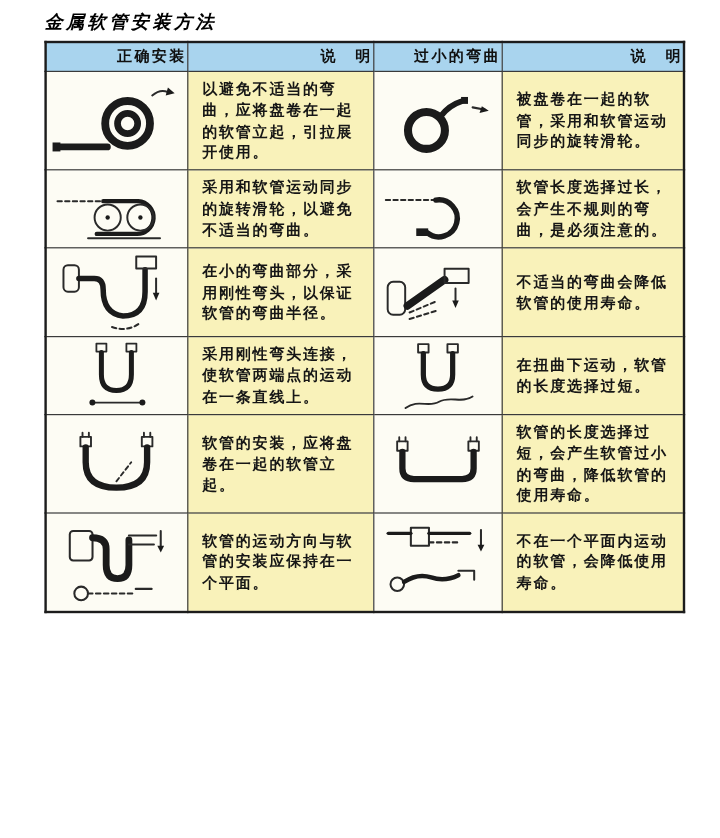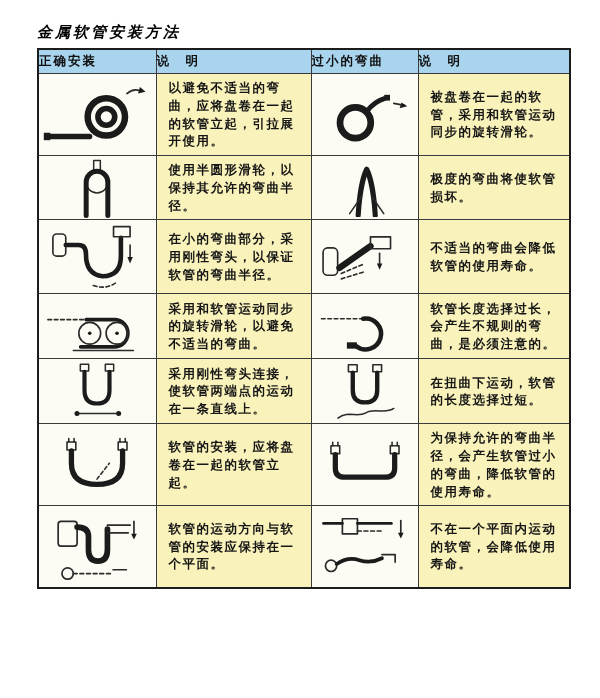--- a/index.html
+++ b/index.html
@@ -6,36 +6,36 @@
   body{
     width:600px;height:698px;overflow:hidden;
     font-family:"DejaVu Sans","Liberation Sans",sans-serif;
     color:#141414;
   }
   .page{padding:3px 31px 0 37px;}
   .title{
     font-family:"DejaVu Serif","Liberation Serif",serif;
     font-style:italic;font-weight:700;
     font-size:15px;letter-spacing:3px;
-    margin:20px 0 6px 0;color:#000;
+    margin:6px 0 6px 0;color:#000;
   }
   table.install-table{
     border-collapse:collapse;table-layout:fixed;
     width:532px;
     border:2px solid #1c1c1c;
   }
   .install-table th,.install-table td{
     border:1px solid #3a3a3a;
     padding:0;
     vertical-align:middle;
   }
   .install-table thead th{
     background:var(--header-bg,#a9d4ee);
     font-size:12.5px;font-weight:700;letter-spacing:2px;
-    height:23px;text-align:left;color:#101010;
+    height:23px;text-align:right;color:#101010;
   }
   td.img{
     background:var(--image-bg,#fdfcf4);
     text-align:center;
   }
   td.desc{
     background:var(--desc-bg,#f9f2ba);
     font-size:12.5px;font-weight:700;
     letter-spacing:1.5px;line-height:1.42;
     padding:5px 9px 5px 12px;text-align:left;color:#161616;
@@ -86,63 +86,20 @@
             <circle class="hose" cx="42" cy="42" r="16" stroke-width="7"></circle>
             <path class="hose" d="M54,30 Q62,20 72,17" stroke-width="5"></path>
             <rect class="solidfill" x="72" y="13" width="6" height="6"></rect>
             <line class="thin" x1="82" y1="22" x2="93" y2="24"></line>
             <polygon class="solidfill" points="96,25 88,27 90,21"></polygon>
           </svg>
         </td>
         <td class="desc">被盘卷在一起的软管，采用和软管运动同步的旋转滑轮。</td>
       </tr>
 
-      <tr style="height:64px">
-        <td class="img">
-          <svg width="100" height="60" viewBox="0 0 120 70">
-            <rect class="thin" x="56" y="2" width="8" height="12"></rect>
-            <circle class="thin" cx="60" cy="28" r="13"></circle>
-            <path class="hose" d="M47,68 L47,28 A13,13 0 0 1 73,28 L73,68" stroke-width="6"></path>
-          </svg>
-        </td>
-        <td class="desc">使用半圆形滑轮，以保持其允许的弯曲半径。</td>
-        <td class="img">
-          <svg width="90" height="58" viewBox="0 0 104 68">
-            <path class="hose" d="M44,66 C46,32 52,16 54,12 C56,16 62,32 64,66" stroke-width="6"></path>
-            <line class="thin" x1="34" y1="64" x2="48" y2="44"></line>
-            <line class="thin" x1="74" y1="64" x2="60" y2="44"></line>
-          </svg>
-        </td>
-        <td class="desc">极度的弯曲将使软管损坏。</td>
-      </tr>
-
-      <tr style="height:74px">
-        <td class="img">
-          <svg width="106" height="68" viewBox="0 0 112 74">
-            <rect class="thin" x="8" y="12" width="14" height="24" rx="4"></rect>
-            <path class="hose" d="M22,24 H36 Q44,24 44,34 Q44,56 62,58 Q82,58 82,36 V16" stroke-width="5"></path>
-            <rect class="thin" x="74" y="4" width="18" height="11"></rect>
-            <path class="thin dash" d="M52,68 Q66,73 78,64"></path>
-            <line class="thin" x1="92" y1="24" x2="92" y2="38"></line>
-            <polygon class="solidfill" points="92,44 89,37 95,37"></polygon>
-          </svg>
-        </td>
-        <td class="desc">在小的弯曲部分，采用刚性弯头，以保证软管的弯曲半径。</td>
-        <td class="img">
-          <svg width="96" height="62" viewBox="0 0 104 68">
-            <rect class="thin" x="6" y="24" width="16" height="30" rx="5"></rect>
-            <path class="hose" d="M24,46 L58,22" stroke-width="7"></path>
-            <rect class="thin" x="58" y="12" width="22" height="13"></rect>
-            <path class="thin dash" d="M26,52 L50,42 M26,58 L52,50"></path>
-            <line class="thin" x1="68" y1="30" x2="68" y2="42"></line>
-            <polygon class="solidfill" points="68,48 65,41 71,41"></polygon>
-          </svg>
-        </td>
-        <td class="desc">不适当的弯曲会降低软管的使用寿命。</td>
-      </tr>
 
       <tr style="height:65px">
         <td class="img">
           <svg width="110" height="60" viewBox="0 0 120 66">
             <line class="thin dash" x1="6" y1="26" x2="48" y2="26" stroke-width="3"></line>
             <path class="hose" d="M48,26 H80 A15,15 0 1 1 78,56 H42" stroke-width="4"></path>
             <circle class="thin" cx="52" cy="41" r="12"></circle>
             <circle class="thin" cx="82" cy="41" r="12"></circle>
             <circle class="solidfill" cx="52" cy="41" r="2"></circle>
             <circle class="solidfill" cx="82" cy="41" r="2"></circle>
@@ -153,20 +110,45 @@
         <td class="img">
           <svg width="96" height="58" viewBox="0 0 104 64">
             <line class="thin dash" x1="4" y1="24" x2="50" y2="24" stroke-width="3"></line>
             <path class="hose" d="M50,24 A17,17 0 1 1 42,54" stroke-width="5"></path>
             <rect class="solidfill" x="32" y="50" width="11" height="7"></rect>
           </svg>
         </td>
         <td class="desc">软管长度选择过长，会产生不规则的弯曲，是必须注意的。</td>
       </tr>
 
+      <tr style="height:74px">
+        <td class="img">
+          <svg width="106" height="68" viewBox="0 0 112 74">
+            <rect class="thin" x="8" y="12" width="14" height="24" rx="4"></rect>
+            <path class="hose" d="M22,24 H36 Q44,24 44,34 Q44,56 62,58 Q82,58 82,36 V16" stroke-width="5"></path>
+            <rect class="thin" x="74" y="4" width="18" height="11"></rect>
+            <path class="thin dash" d="M52,68 Q66,73 78,64"></path>
+            <line class="thin" x1="92" y1="24" x2="92" y2="38"></line>
+            <polygon class="solidfill" points="92,44 89,37 95,37"></polygon>
+          </svg>
+        </td>
+        <td class="desc">在小的弯曲部分，采用刚性弯头，以保证软管的弯曲半径。</td>
+        <td class="img">
+          <svg width="96" height="62" viewBox="0 0 104 68">
+            <rect class="thin" x="6" y="24" width="16" height="30" rx="5"></rect>
+            <path class="hose" d="M24,46 L58,22" stroke-width="7"></path>
+            <rect class="thin" x="58" y="12" width="22" height="13"></rect>
+            <path class="thin dash" d="M26,52 L50,42 M26,58 L52,50"></path>
+            <line class="thin" x1="68" y1="30" x2="68" y2="42"></line>
+            <polygon class="solidfill" points="68,48 65,41 71,41"></polygon>
+          </svg>
+        </td>
+        <td class="desc">不适当的弯曲会降低软管的使用寿命。</td>
+      </tr>
+
 
       <tr style="height:65px">
         <td class="img">
           <svg width="100" height="62" viewBox="0 0 120 70">
             <rect class="thin" x="40" y="3" width="10" height="8"></rect>
             <rect class="thin" x="70" y="3" width="10" height="8"></rect>
             <path class="hose" d="M45,12 V34 Q45,50 60,50 Q75,50 75,34 V12" stroke-width="5"></path>
             <line class="thin" x1="36" y1="62" x2="86" y2="62"></line>
             <circle class="solidfill" cx="36" cy="62" r="3"></circle>
             <circle class="solidfill" cx="86" cy="62" r="3"></circle>
@@ -197,21 +179,21 @@
         </td>
         <td class="desc">软管的安装，应将盘卷在一起的软管立起。</td>
         <td class="img">
           <svg width="96" height="54" viewBox="0 0 110 60">
             <rect class="thin" x="16" y="8" width="10" height="9"></rect>
             <rect class="thin" x="84" y="8" width="10" height="9"></rect>
             <path class="thin" d="M18,8 v-4 M24,8 v-4 M86,8 v-4 M92,8 v-4"></path>
             <path class="hose" d="M21,18 V34 Q21,44 32,44 H78 Q89,44 89,34 V18" stroke-width="6"></path>
           </svg>
         </td>
-        <td class="desc">为保持允许的弯曲半径，会产生软管过小的弯曲，降低软管的使用寿命。</td>
+        <td class="desc">软管的长度选择过短，会产生软管过小的弯曲，降低软管的使用寿命。</td>
       </tr>
 
       <tr style="height:82px">
         <td class="img">
           <svg width="108" height="74" viewBox="0 0 114 78">
             <rect class="thin" x="16" y="12" width="20" height="26" rx="3"></rect>
             <path class="hose" d="M36,18 Q48,18 48,28 V42 Q48,54 58,54 Q68,54 68,42 V20" stroke-width="6"></path>
             <line class="thin" x1="68" y1="16" x2="92" y2="16"></line>
             <line class="thin" x1="68" y1="24" x2="90" y2="24"></line>
             <line class="thin" x1="96" y1="12" x2="96" y2="26"></line>

